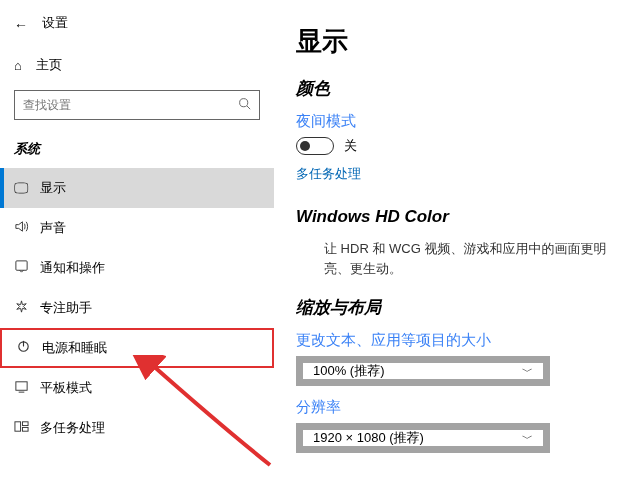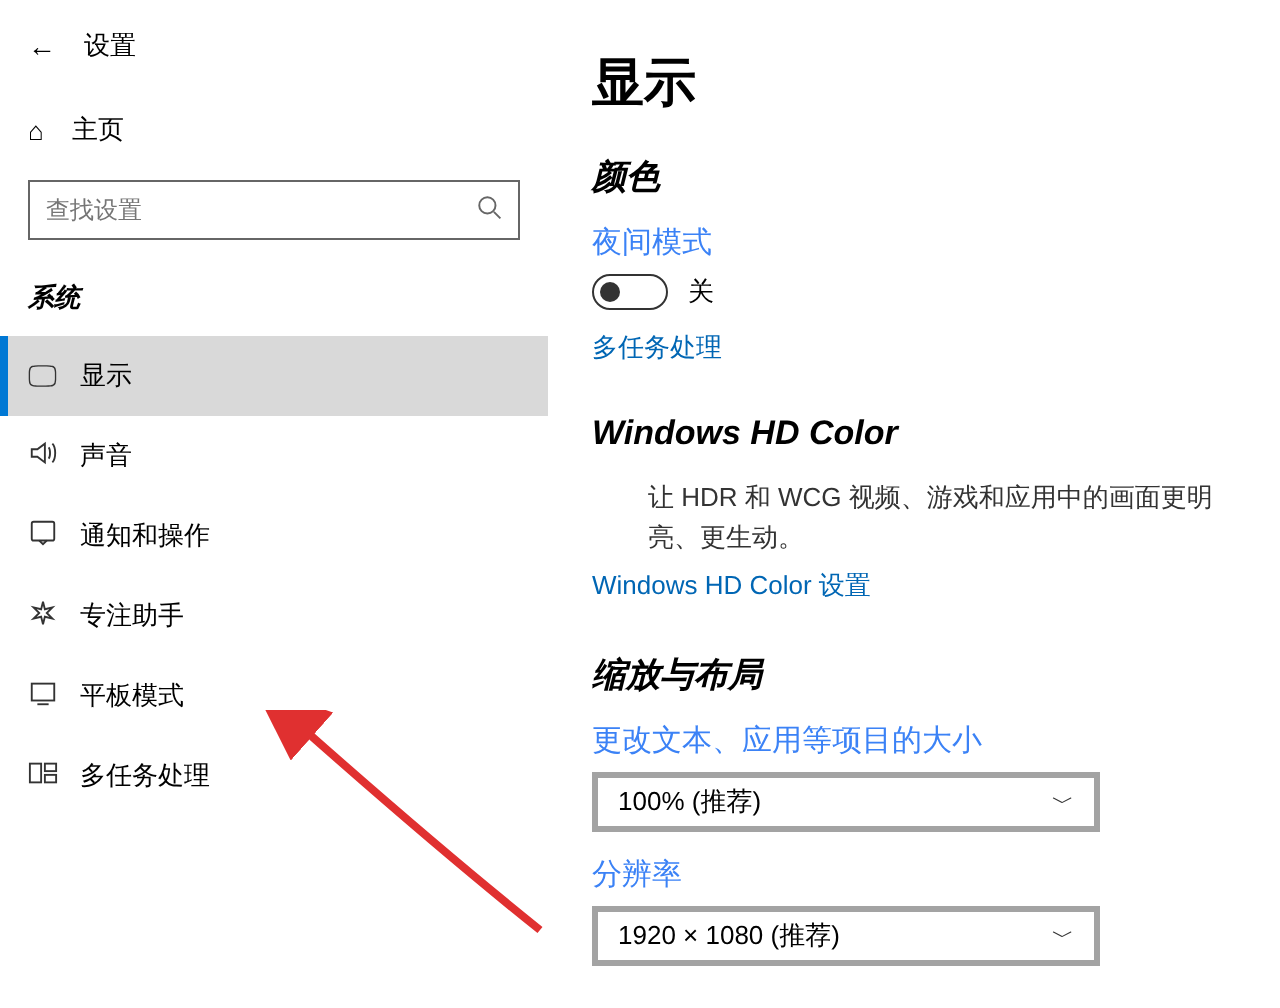--- a/index.html
+++ b/index.html
@@ -143,21 +143,21 @@
     display: inline-block;
   }
   .desc {
     font-size: 13px;
     color: #333;
     margin-bottom: 6px;
     line-height: 1.5;
     margin-left: 28px;
   }
   .dropdown {
-    border: 3px solid #a3a3a3;
+    border: 7px solid #a3a3a3;
     width: 254px;
     height: 30px;
     display: flex;
     align-items: center;
     justify-content: space-between;
     padding: 0 10px;
     margin-bottom: 4px;
     cursor: pointer;
     font-size: 13px;
   }
@@ -224,20 +224,29 @@
 
     <div class="nav-item">
       <span class="icon">
         <svg width="15" height="15" viewBox="0 0 16 16">
             <path d="M8 2l1 4 4-1-3 3 3 3-4-1-1 4-1-4-4 1 3-3-3-3 4 1z" fill="none" stroke="#333" stroke-width="1"></path>
           </svg>
       </span>
       <span>专注助手</span>
     </div>
 
+    <div class="nav-item highlighted">
+      <span class="icon">
+        <svg width="15" height="15" viewBox="0 0 16 16">
+            <circle cx="8" cy="8" r="5" fill="none" stroke="#333" stroke-width="1.2"></circle>
+            <line x1="8" y1="2" x2="8" y2="8" stroke="#333" stroke-width="1.2"></line>
+          </svg>
+      </span>
+      <span>电源和睡眠</span>
+    </div>
 
 
     <div class="nav-item">
       <span class="icon">
         <svg width="15" height="15" viewBox="0 0 16 16">
             <rect x="2" y="3" width="12" height="9" fill="none" stroke="#333" stroke-width="1"></rect>
             <line x1="5" y1="14" x2="11" y2="14" stroke="#333" stroke-width="1"></line>
           </svg>
       </span>
       <span>平板模式</span>
@@ -264,21 +273,20 @@
     <div class="toggle-row">
       <div class="toggle">
         <div class="knob"></div>
       </div>
       <span>关</span>
     </div>
     <span class="link">多任务处理</span>
 
     <h2>Windows HD Color</h2>
     <div class="desc">让 HDR 和 WCG 视频、游戏和应用中的画面更明亮、更生动。</div>
-    <span class="link">Windows HD Color 设置</span>
 
     <h2>缩放与布局</h2>
     <div class="sub-label">更改文本、应用等项目的大小</div>
     <div class="dropdown">
       <span>100% (推荐)</span>
       <span class="chev">﹀</span>
     </div>
 
     <div class="sub-label" style="margin-top:12px">分辨率</div>
     <div class="dropdown">

